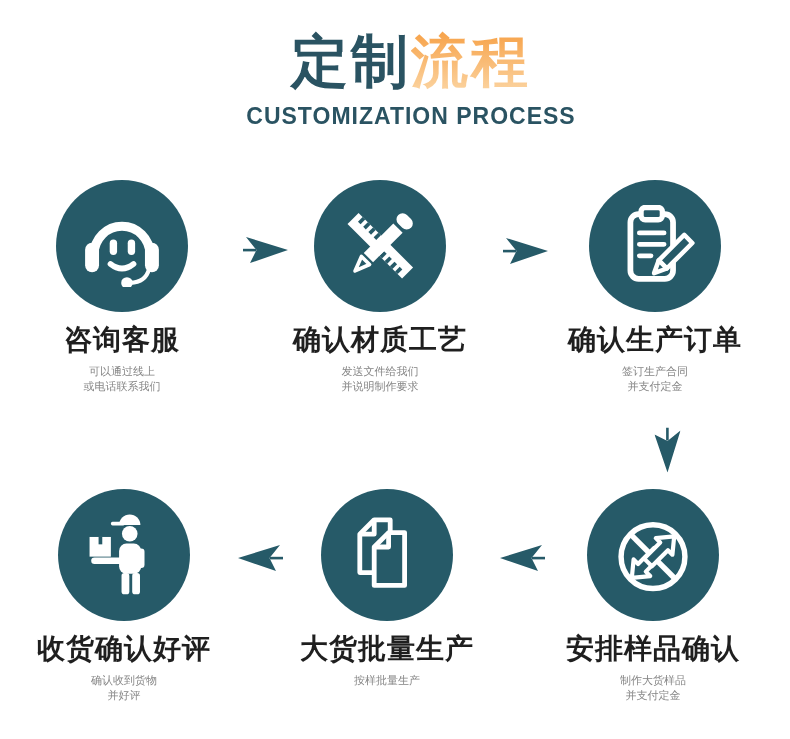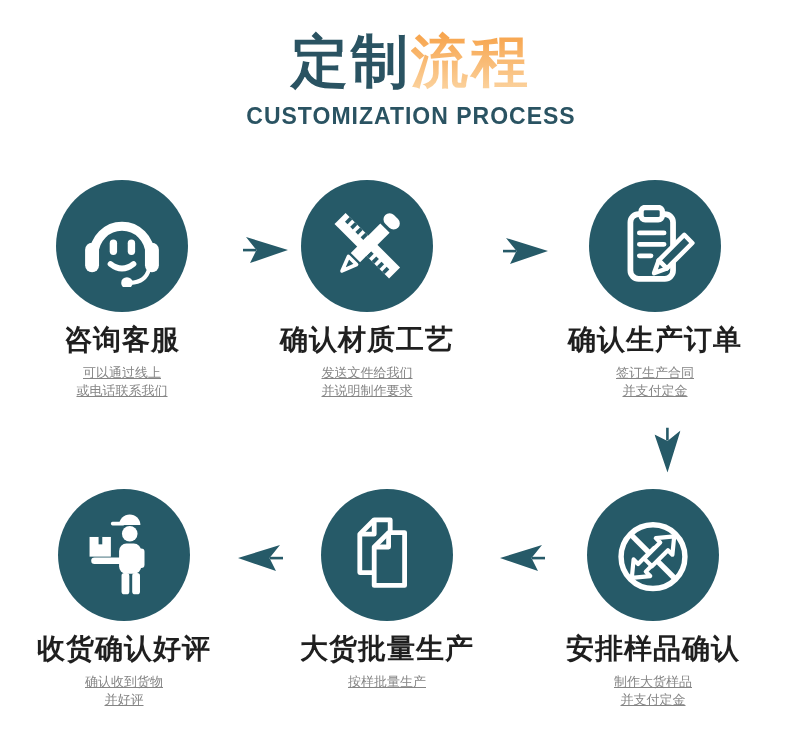--- a/index.html
+++ b/index.html
@@ -11,21 +11,21 @@
   .title .t-orange{
       color:#f8b164;
       background:linear-gradient(180deg,#f7a54e 10%,#fbd29e 95%);
       -webkit-background-clip:text;background-clip:text;
       -webkit-text-fill-color:transparent;}
   .subtitle{margin-top:10px;font-size:23px;font-weight:600;letter-spacing:1px;color:#2a5362;}
   .step{position:absolute;width:240px;text-align:center;}
   .circle{width:132px;height:132px;border-radius:50%;background:#265a68;margin:0 auto;
           display:flex;align-items:center;justify-content:center;}
   .step-label{margin-top:12px;font-size:28px;font-weight:700;letter-spacing:1px;color:#1f1f1f;line-height:1.15;}
-  .step-desc{margin-top:8px;font-size:13px;color:#858585;line-height:1.35;text-decoration:underline;}
+  .step-desc{margin-top:8px;font-size:11px;color:#858585;line-height:1.35;}
   .arrow{position:absolute;width:45px;height:26px;}
   .arrow svg{display:block;}
   .arrow.left{transform:scaleX(-1);}
   .arrow.down{transform:rotate(90deg);}
 </style>
 </head>
 <body>
 
 <div class="page">
 
@@ -49,21 +49,21 @@
         <circle cx="56" cy="95" r="7" fill="#fff"></circle>
       </svg>
     </div>
     <div class="step-label">咨询客服</div>
     <div class="step-desc">
       <div>可以通过线上</div>
       <div>或电话联系我们</div>
     </div>
   </div>
 
-  <div class="step" style="left:247px;top:180px;">
+  <div class="step" style="left:260px;top:180px;">
     <div class="circle">
       <svg width="82" height="82" viewBox="0 0 100 100">
         <g transform="rotate(-45 50 50)">
           <rect x="41" y="3" width="19" height="94" fill="#fff"></rect>
           <g fill="#265a68">
             <rect x="52" y="10" width="8" height="4.5"></rect>
               <rect x="52" y="19" width="8" height="4.5"></rect>
             <rect x="52" y="28" width="8" height="4.5"></rect>
               <rect x="52" y="37" width="8" height="4.5"></rect>
             <rect x="41" y="58" width="8" height="4.5"></rect>

